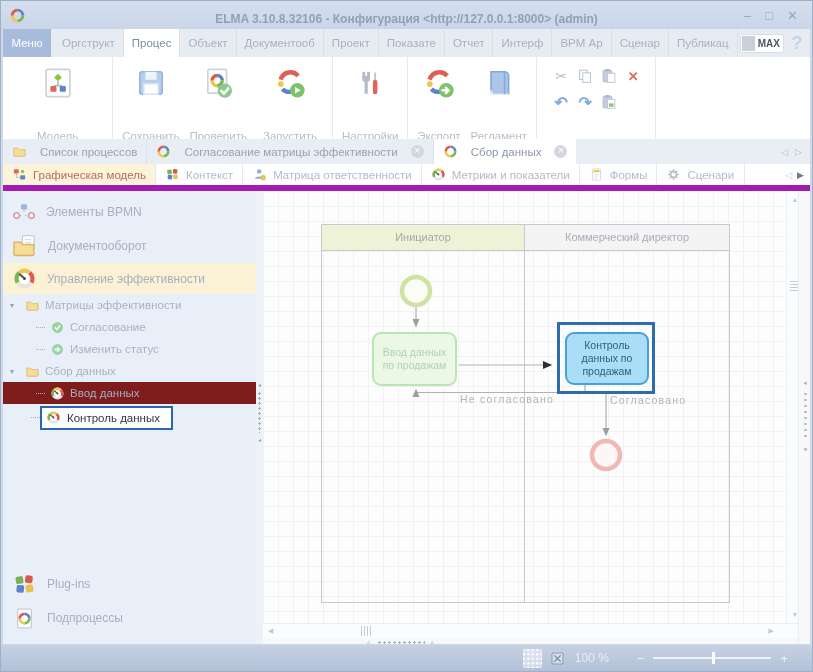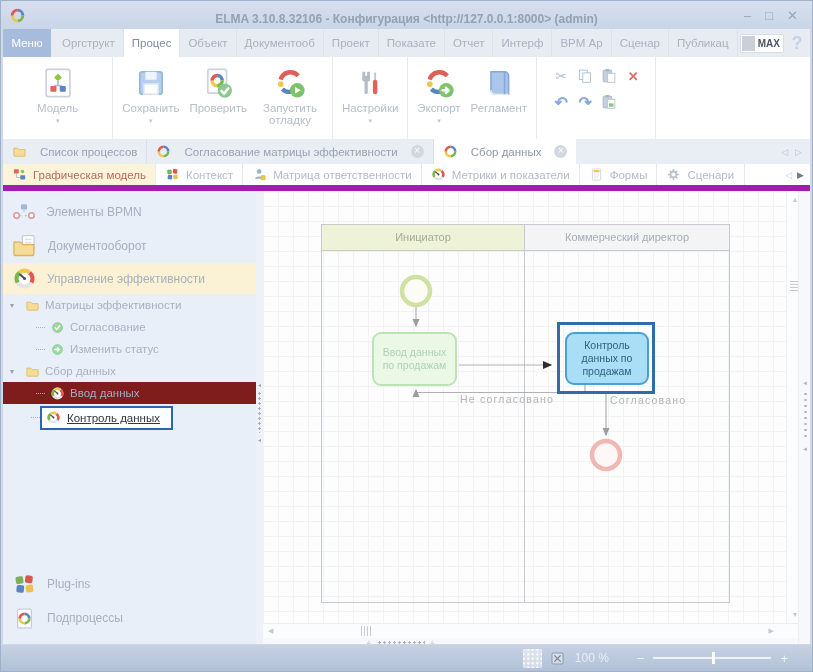--- a/index.html
+++ b/index.html
@@ -22,21 +22,21 @@
   .mtab.menu-btn { background:#a7bcdc; color:#fff; min-width:48px; justify-content:center; border-right:none; margin-right:3px; }
   .mtab.active { background:#fff; color:#7e8ca2; }
   .max-toggle { margin-left:auto; align-self:center; height:19px; background:#fff; border-radius:2px; display:flex; align-items:center; padding:0 4px 0 2px; box-shadow:inset 0 0 0 1px #d8dee8; gap:3px; }
   .max-knob { width:13px; height:15px; background:#c9d0da; }
   .max-label { font-size:10px; font-weight:bold; color:#4d5560; }
   .help-q { width:26px; text-align:center; font-size:18px; font-weight:bold; color:#c4d3ea; align-self:center; }
 
   
   .ribbon { position:absolute; top:56px; left:2px; right:2px; height:82px; background:#fff; display:flex; }
   .rgroup { display:flex; border-right:1px solid #e6eaef; padding:5px 4px 0 4px; align-items:flex-start; }
-  .rbtn { display:flex; flex-direction:column; align-items:center; padding:2px 5px; }
+  .rbtn { display:flex; flex-direction:column; align-items:center; padding:2px 5px;gap:28px; }
   .rbtn .ric { height:38px; display:flex; align-items:center; }
   .rlabel { font-size:11.5px; color:#b6bec9; text-align:center; line-height:12px; }
   .rbtn .caret { font-size:7px; color:#c0c7d1; margin-top:3px; }
   .wrapped { width:66px; }
   .edit-icons { display:grid; grid-template-columns:repeat(4,24px); grid-auto-rows:26px; align-items:center; justify-items:center; padding:6px 10px 0 12px; }
   .eicon { font-size:14px; color:#b3c0d2; }
   .eicon.red { color:#e06c64; font-weight:bold; font-size:13px; }
   .eicon.blue { color:#84abdb; font-weight:bold; font-size:16px; }
 
   
@@ -59,21 +59,21 @@
 
   .sidebar { position:absolute; left:0; top:0; width:253px; bottom:0; background:#e9eff9; }
   .side-item { display:flex; align-items:center; gap:10px; padding-left:9px; height:34px; font-size:12px; color:#a7b0bf; }
   .side-item.hl { background:#fbf2d6; height:31px; }
   .tree-row { display:flex; align-items:center; height:22px; font-size:11.5px; color:#a9b2c0; gap:5px; }
   .lvl1 { padding-left:7px; } .lvl2 { padding-left:33px; }
   .tree-row.hover { background:#7f1d1d; color:#9fadc2; }
   .expander { font-size:8px; color:#98a1b0; width:10px; }
   .stub { width:9px; border-top:1px dotted #a8b0bd; }
   .sel-row { height:27px; display:flex; align-items:center; padding-left:28px; }
-  .sel-box { border:2px solid #2a67ae; background:#fcfdfe; display:inline-flex; align-items:center; height:24px; padding:0 11px 0 4px; gap:6px; color:#33383f; font-size:11.5px;text-decoration:underline; }
+  .sel-box { border:2px solid #2a67ae; background:#fcfdfe; display:inline-flex; align-items:center; height:24px; padding:0 11px 0 4px; gap:6px; color:#33383f; font-size:11.5px; }
   .side-bottom { position:absolute; left:0; right:0; top:376px; }
 
   .splitter-v { position:absolute; left:253px; top:0; width:7px; bottom:0; background:#eef1f7; }
   .vhandle { position:absolute; top:190px; left:0; width:7px; display:flex; flex-direction:column; align-items:center; gap:3px; color:#9aa3b2; font-size:6px; }
   .dotcol { width:3px; height:42px; background-image:radial-gradient(circle,#a7afbc 1px,transparent 1.3px); background-size:3px 5px; }
 
   .canvas-area { position:absolute; left:260px; top:0; right:0; bottom:0; }
   .canvas { position:absolute; left:0; top:0; width:523px; height:432px; background:#fdfdfe;
             background-image:linear-gradient(#f1f2f4 1px,transparent 1px),linear-gradient(90deg,#f1f2f4 1px,transparent 1px);
             background-size:15px 15px; }

